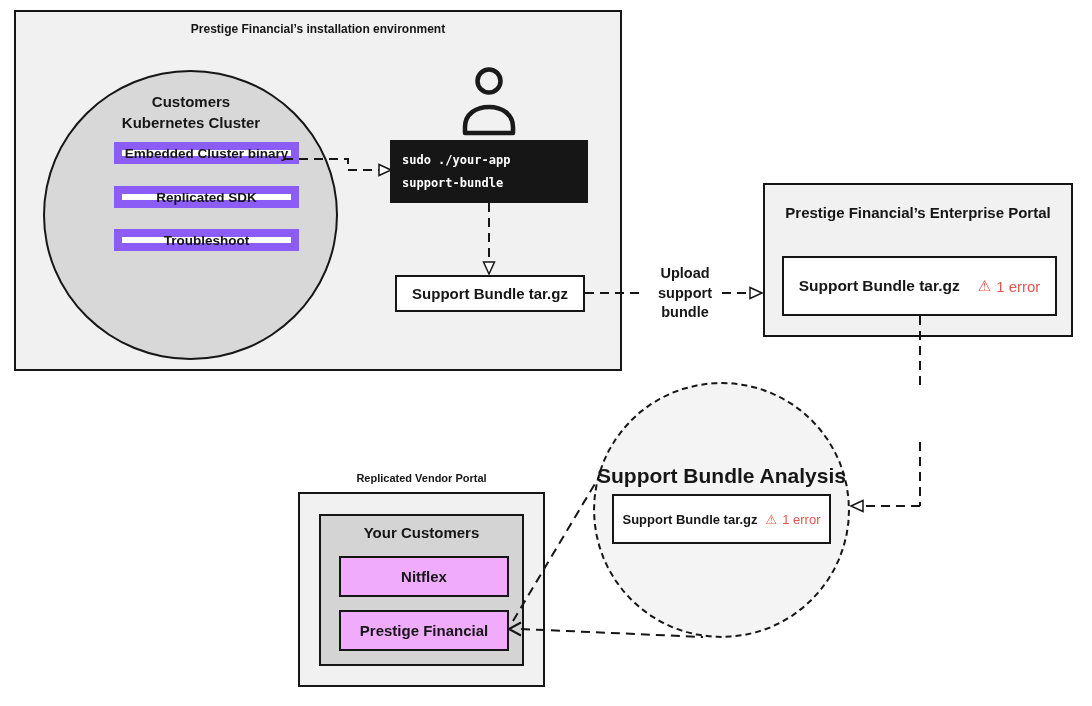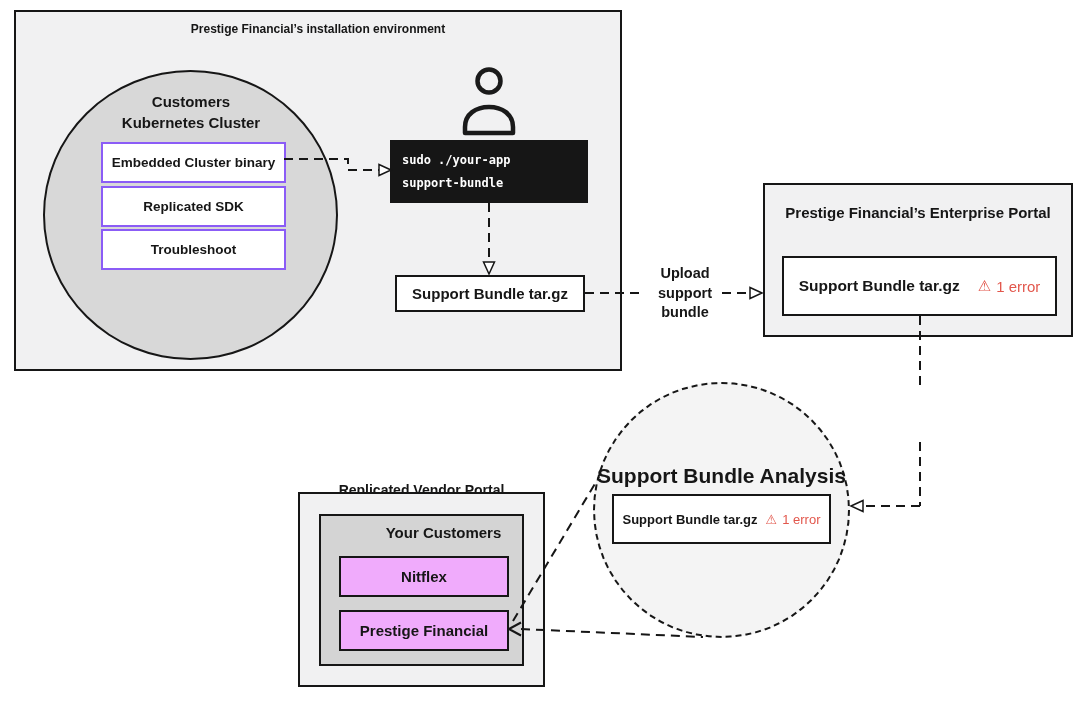--- a/index.html
+++ b/index.html
@@ -10,21 +10,21 @@
   }
   .abs{position:absolute;box-sizing:border-box;}
   .center-text{text-align:center;}
   .flex-center{display:flex;align-items:center;justify-content:center;}
 
   
   .install-box{left:14px;top:10px;width:608px;height:361px;background:#f1f1f2;border:2px solid #161616;}
   .install-title{left:14px;top:22px;width:608px;font-size:12px;font-weight:bold;}
   .cluster-circle{left:43px;top:70px;width:295px;height:290px;background:#d8d8d8;border:2px solid #161616;border-radius:50%;}
   .cluster-title{left:96px;top:91px;width:190px;font-size:15px;font-weight:bold;line-height:21px;}
-  .cluster-item{left:101px;width:185px;height:41px;background:#ffffff;border:2px solid #8b5cf6;font-size:13.5px;font-weight:bold;}
+  .cluster-item{left:114px;width:185px;height:22px;background:#ffffff;border:8px solid #8b5cf6;font-size:13.5px;font-weight:bold;}
   .ci-1{top:142px;} .ci-2{top:186px;} .ci-3{top:229px;}
   .your-app{left:99px;top:273px;width:185px;height:35px;background:#a5c8eb;border:2px solid #2b6cab;color:#2b6cab;font-size:14px;font-weight:bold;}
   .person{left:461px;top:66px;width:56px;height:70px;}
   .terminal{left:390px;top:140px;width:198px;height:63px;background:#161616;color:#ffffff;
     font-family:"DejaVu Sans Mono","Liberation Mono",monospace;font-weight:bold;font-size:12px;line-height:23px;
     padding:9px 0 0 12px;}
   .sb-box{left:395px;top:275px;width:190px;height:37px;background:#ffffff;border:2px solid #161616;font-size:15px;font-weight:bold;}
 
   
   .upload-label{left:648px;top:264px;width:74px;font-size:14.5px;font-weight:bold;line-height:19.5px;}
@@ -40,24 +40,24 @@
   .warn-glyph{font-family:"DejaVu Sans",sans-serif;}
 
   
   .an-circle{left:593px;top:382px;width:257px;height:256px;background:#f4f4f4;border:2px dashed #161616;border-radius:50%;}
   .an-title{left:593px;top:464px;width:257px;font-size:21px;font-weight:bold;}
   .an-inner{left:612px;top:494px;width:219px;height:50px;background:#ffffff;border:2px solid #161616;gap:8px;}
   .an-inner .bundle-label{font-size:13px;font-weight:bold;}
   .an-inner .error-tag{font-size:13px;}
 
   
-  .vp-title{left:298px;top:482px;width:247px;font-size:14px;font-weight:bold;}
+  .vp-title{left:298px;top:472px;width:247px;font-size:11px;font-weight:bold;}
   .vp-box{left:298px;top:492px;width:247px;height:195px;background:#f1f1f2;border:2px solid #161616;}
   .customers-box{left:319px;top:514px;width:205px;height:152px;background:#d4d4d4;border:2px solid #161616;}
-  .customers-title{left:319px;top:524px;width:205px;font-size:15px;font-weight:bold;margin-left:22px;}
+  .customers-title{left:319px;top:524px;width:205px;font-size:15px;font-weight:bold;}
   .customer-item{left:339px;width:170px;height:41px;background:#f0abfc;border:2px solid #161616;font-size:15px;font-weight:bold;}
   .cu-1{top:556px;} .cu-2{top:610px;}
 
   
   .overlay{left:0;top:0;width:1092px;height:706px;pointer-events:none;}
   .dash{stroke:#161616;stroke-width:2;fill:none;stroke-dasharray:9 6;}
   .solid{stroke:#161616;stroke-width:2;fill:none;}
   .tri{fill:#ffffff;stroke:#161616;stroke-width:1.5;}
   .person-stroke{fill:none;stroke:#1a1a1a;stroke-width:4.5;stroke-linejoin:round;stroke-linecap:round;}
 </style>

